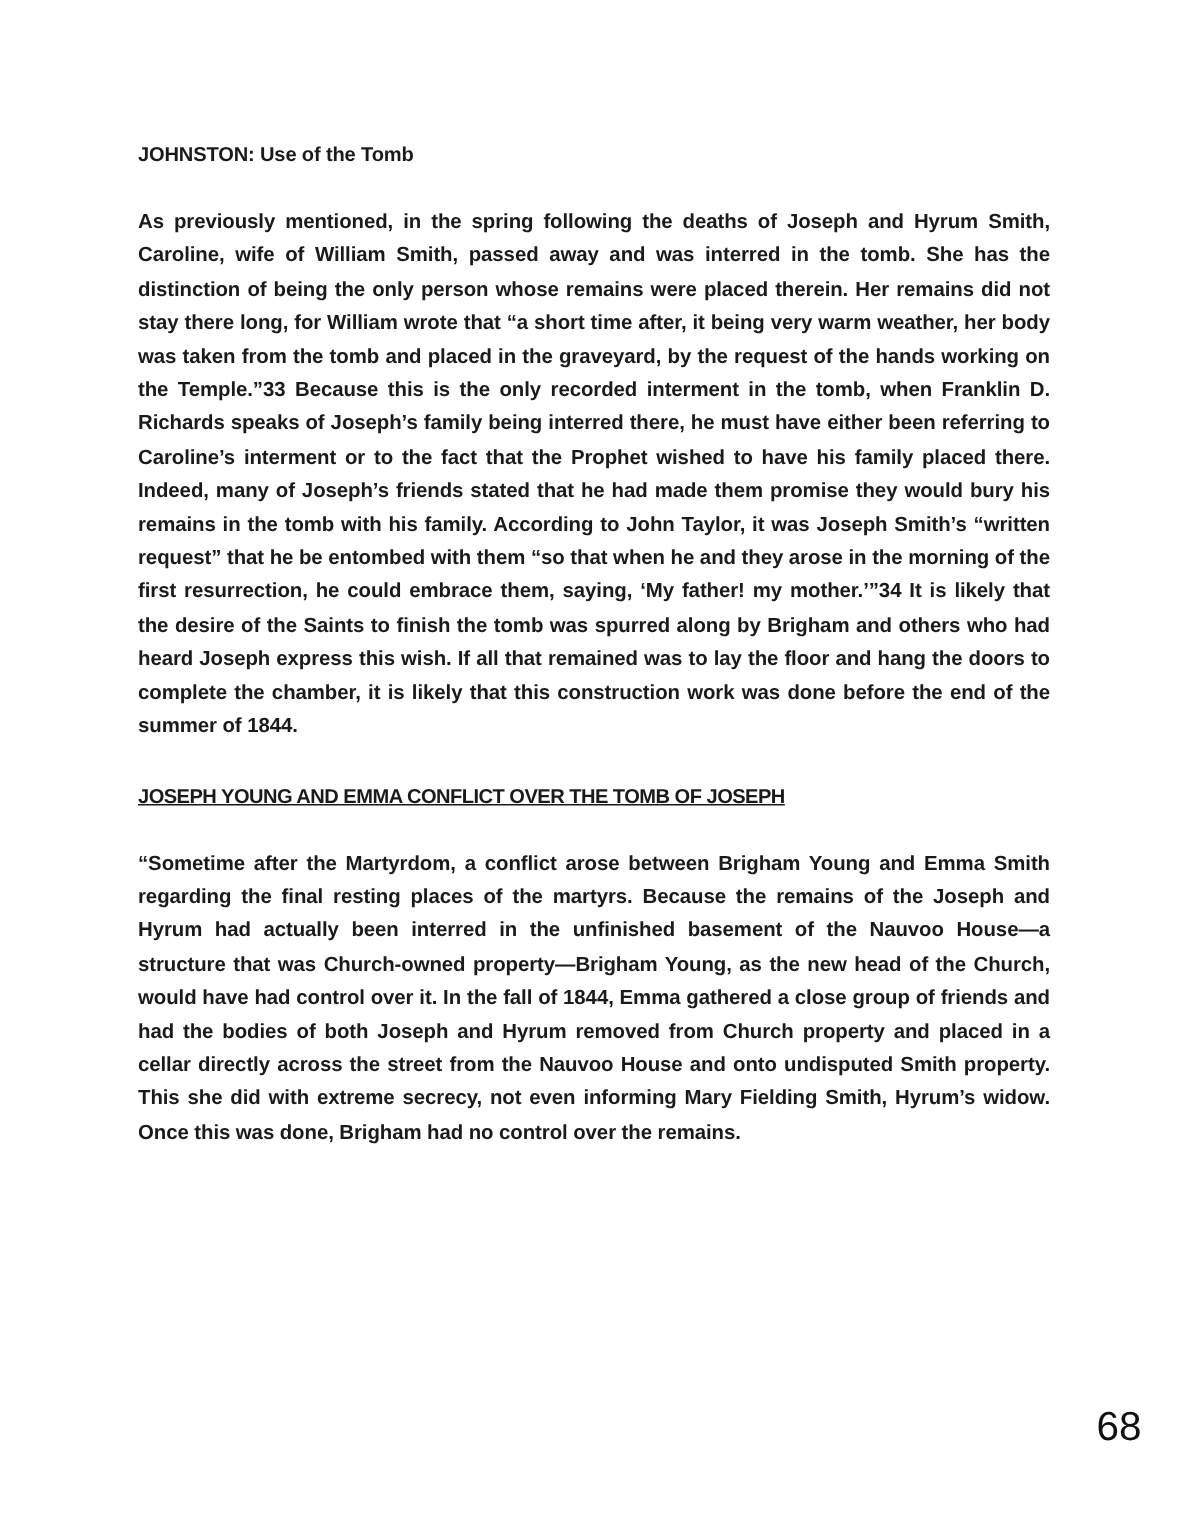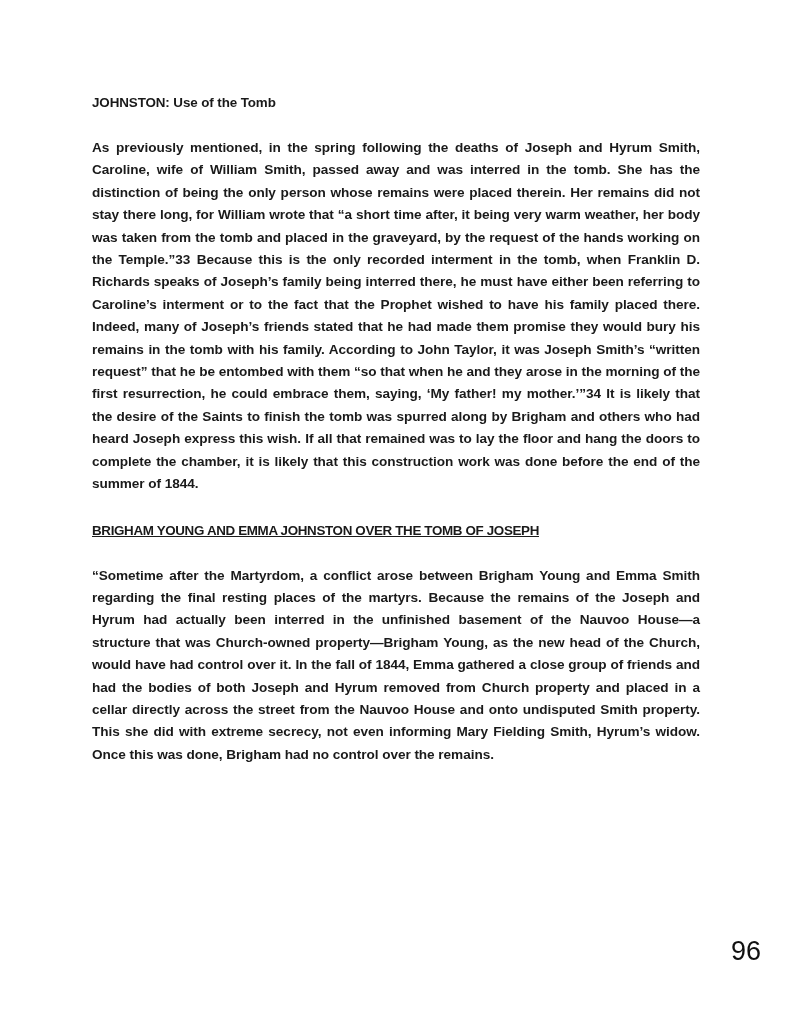--- a/index.html
+++ b/index.html
@@ -30,17 +30,17 @@
     font-family: "Liberation Sans", sans-serif; font-size: 27px; color: #111;
   }
 </style>
 </head>
 <body>
 
 <div class="page">
   <div class="content">
     <h1 class="h1">JOHNSTON:  Use of the Tomb</h1>
     <p class="para p1">As previously mentioned, in the spring following the deaths of Joseph and Hyrum Smith, Caroline, wife of William Smith, passed away and was interred in the tomb. She has the distinction of being the only person whose remains were placed therein. Her remains did not stay there long, for William wrote that “a short time after, it being very warm weather, her body was taken from the tomb and placed in the graveyard,  by the request of the hands working on the Temple.”33 Because this is the only recorded interment in the tomb, when Franklin D. Richards speaks of Joseph’s family being interred there, he must have either been referring to Caroline’s interment or to the fact that the Prophet wished to have his family placed there. Indeed, many of Joseph’s friends stated that he had made them promise they would bury his remains in the tomb with his family. According to John Taylor, it was Joseph Smith’s “written request” that he be entombed with them “so that when he and they arose in the morning of the first resurrection, he could embrace them, saying, ‘My father! my mother.’”34 It is likely that the desire of the Saints to finish the tomb was spurred along by Brigham and others who had heard Joseph express this wish. If all that remained was to lay the floor and hang the doors to complete the chamber, it is likely that this construction work was done before the end of the summer of 1844.</p>
-    <h2 class="h2">BRIGHAM YOUNG AND EMMA JOHNSTON OVER THE TOMB OF JOSEPH</h2>
+    <h2 class="h2">JOSEPH YOUNG AND EMMA CONFLICT OVER THE TOMB OF JOSEPH</h2>
     <p class="para p2">“Sometime after the Martyrdom, a conflict arose between  Brigham Young and Emma Smith regarding the final resting places of the martyrs.  Because the remains of the Joseph and Hyrum had actually been interred in the unfinished basement of the Nauvoo House—a structure that was Church-owned property—Brigham Young, as the new head of the Church, would have had control over it. In the fall of 1844, Emma gathered a close group of friends and had the bodies of both Joseph and Hyrum removed from Church property and placed in a cellar directly across the street from the Nauvoo House and onto undisputed Smith property. This she did with extreme secrecy, not even informing Mary Fielding Smith, Hyrum’s widow. Once this was done, Brigham had no control over the remains.</p>
   </div>
-  <div class="page-number">96</div>
+  <div class="page-number">68</div>
 </div>
 
 </body></html>

